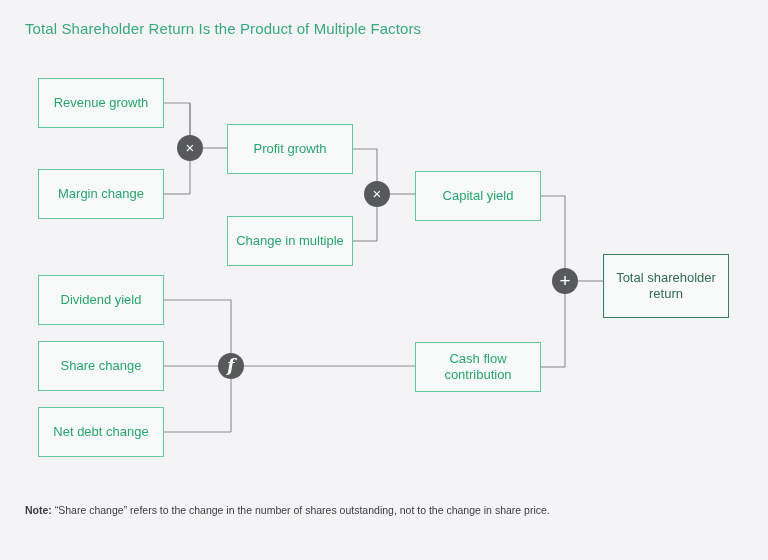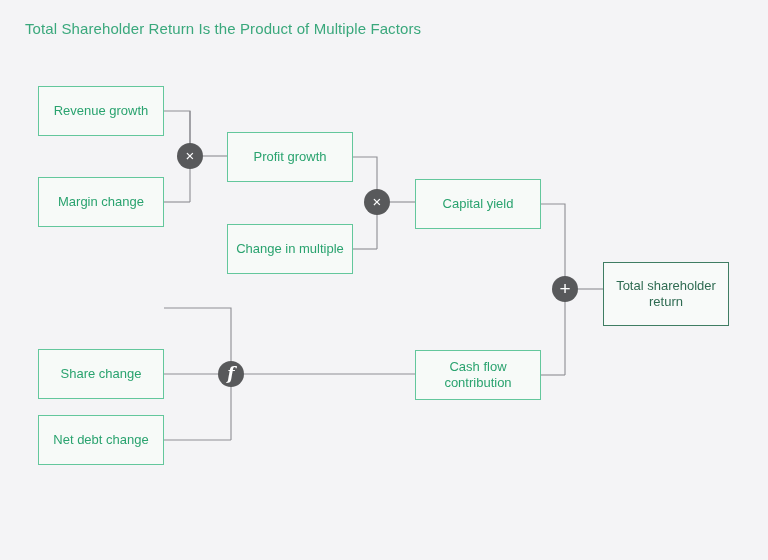--- a/index.html
+++ b/index.html
@@ -27,21 +27,21 @@
     font-size: 15px;
     color: #3aa87c;
     letter-spacing: 0.1px;
     white-space: nowrap;
   }
 
   
   .canvas {
     position: absolute;
     left: 0;
-    top: 8px;
+    top: 0;
     width: 768px;
     height: 500px;
   }
   .svg-layer {
     position: absolute;
     left: 0;
     top: 0;
     width: 768px;
     height: 500px;
   }
@@ -163,20 +163,23 @@
     </div>
 
     <div class="node" style="left:227px; top:216px; width:126px; height:50px;">
       <span>Change in multiple</span>
     </div>
 
     <div class="node" style="left:415px; top:171px; width:126px; height:50px;">
       <span>Capital yield</span>
     </div>
 
+    <div class="node" style="left:38px; top:275px; width:126px; height:50px;">
+      <span>Dividend yield</span>
+    </div>
 
     <div class="node" style="left:38px; top:341px; width:126px; height:50px;">
       <span>Share change</span>
     </div>
 
     <div class="node" style="left:38px; top:407px; width:126px; height:50px;">
       <span>Net debt change</span>
     </div>
 
     <div class="node" style="left:415px; top:342px; width:126px; height:50px;">
@@ -199,15 +202,18 @@
       <span class="glyph-f">f</span>
     </div>
 
     <div class="op" style="left:552px; top:268px;">
       <span class="glyph-plus">+</span>
     </div>
 
   </div>
 
   <div class="footnotes">
+    <div class="footnote-row">
+      <span class="footnote-label">Note:</span><span> “Share change” refers to the change in the number of shares outstanding, not to the change in share price.</span>
+    </div>
   </div>
 
 </div>
 
 </body></html>

